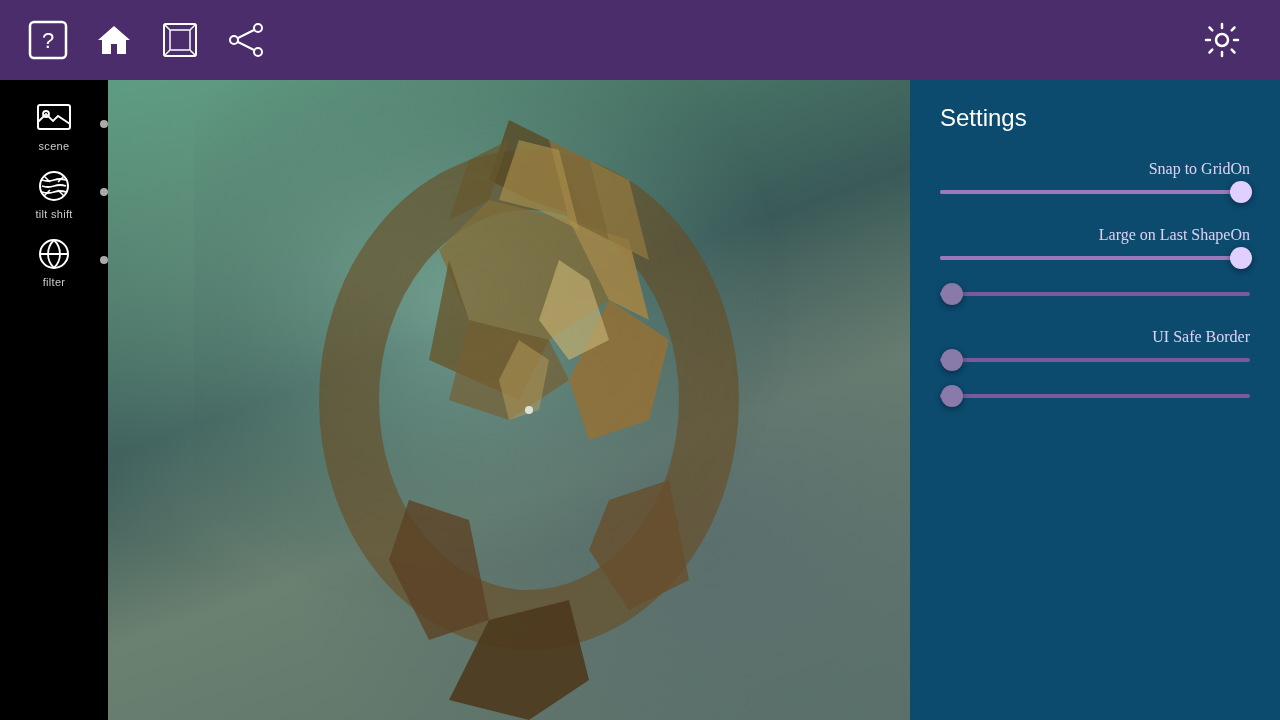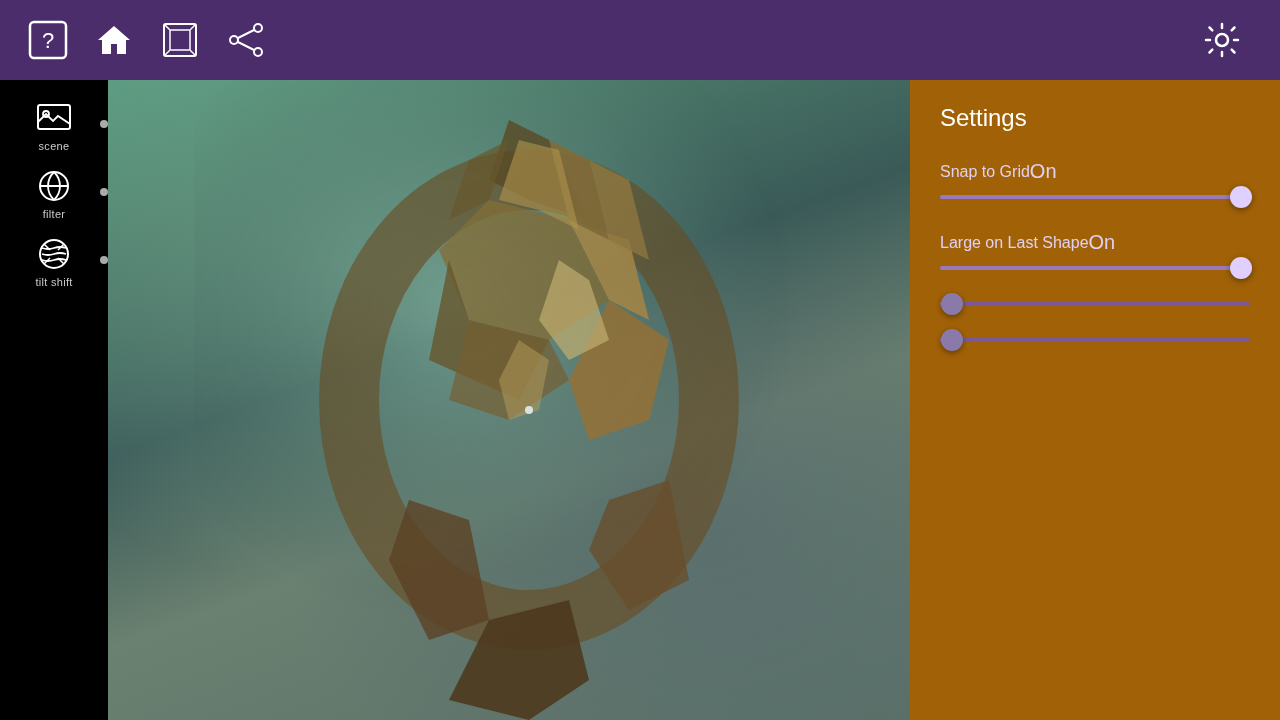--- a/index.html
+++ b/index.html
@@ -102,46 +102,47 @@
         linear-gradient(160deg, #5a9a80 0%, #4a7868 20%, #3a5a58 40%, #6a8070 60%, #5a7068 100%);
     }
 
     
     .settings-panel {
       position: absolute;
       top: 80px;
       right: 0;
       width: 370px;
       bottom: 0;
-      background: #a16207;
+      background: #0c4a6e;
       padding: 24px 30px;
       overflow-y: auto;
     }
     .settings-title {
       font-size: 24px;
       font-weight: 400;
       margin-bottom: 28px;
       color: #fff;
     }
     .setting-row {
       margin-bottom: 32px;
     }
     .setting-header {
       display: flex;
-      justify-content: flex-start;
+      justify-content: flex-end;
       align-items: center;
       margin-bottom: 12px;
+      font-family: Liberation Serif, serif;
     }
     .setting-name {
       font-size: 16px;
       color: #e0d0f0;
       font-weight: 400;
     }
     .setting-value {
-      font-size: 20px;
+      font-size: 16px;
       color: #e0d0f0;
       font-weight: 400;
     }
     .slider-track {
       width: 100%;
       height: 4px;
       background: #7a5a9a;
       border-radius: 2px;
       position: relative;
     }
@@ -236,35 +237,35 @@
       <path d="M2 22l8-8 7 7 5-5 12 8" stroke="white" stroke-width="1.8" fill="none"></path>
       <circle cx="10" cy="14" r="3" stroke="white" stroke-width="1.8"></circle>
     </svg>
     <span class="sidebar-item-label">scene</span>
     <div class="sidebar-dot"></div>
   </div>
 
   <div class="sidebar-item">
     <svg viewBox="0 0 36 36" fill="none">
       <circle cx="18" cy="18" r="14" stroke="white" stroke-width="2"></circle>
-      <path d="M4 18h28M18 4c-4 4-6 9-6 14s2 10 6 14M18 4c4 4 6 9 6 14s-2 10-6 14" stroke="white" stroke-width="1.8"></path>
-    </svg>
-    <span class="sidebar-item-label">filter</span>
-    <div class="sidebar-dot"></div>
-  </div>
-
-  <div class="sidebar-item">
-    <svg viewBox="0 0 36 36" fill="none">
-      <circle cx="18" cy="18" r="14" stroke="white" stroke-width="2"></circle>
       <path d="M6 12 Q12 14 18 12 Q24 10 30 12" stroke="white" stroke-width="1.8" fill="none"></path>
       <path d="M6 18 Q12 20 18 18 Q24 16 30 18" stroke="white" stroke-width="1.8" fill="none"></path>
       <path d="M6 24 Q12 26 18 24 Q24 22 30 24" stroke="white" stroke-width="1.8" fill="none"></path>
       <path d="M8 8 L14 14 M22 22 L28 28 M8 28 L14 22 M22 14 L28 8" stroke="white" stroke-width="1.5"></path>
     </svg>
     <span class="sidebar-item-label">tilt shift</span>
+    <div class="sidebar-dot"></div>
+  </div>
+
+  <div class="sidebar-item">
+    <svg viewBox="0 0 36 36" fill="none">
+      <circle cx="18" cy="18" r="14" stroke="white" stroke-width="2"></circle>
+      <path d="M4 18h28M18 4c-4 4-6 9-6 14s2 10 6 14M18 4c4 4 6 9 6 14s-2 10-6 14" stroke="white" stroke-width="1.8"></path>
+    </svg>
+    <span class="sidebar-item-label">filter</span>
     <div class="sidebar-dot"></div>
   </div>
 
 
 
 
 </div>
 
 <div class="main-canvas">
   <div class="canvas-image"></div>
@@ -330,21 +331,31 @@
     </div>
   </div>
 
   <div class="setting-row">
     <div class="slider-track">
       <div class="slider-fill" style="width:4%"></div>
       <div class="slider-thumb slider-thumb-dark" style="left:4%"></div>
     </div>
   </div>
 
-
-  <div class="setting-row">
+  <div class="setting-row">
+    <div class="setting-header">
+      <span class="setting-name">UI Safe Border</span>
+      <span class="setting-value"></span>
+    </div>
     <div class="slider-track">
       <div class="slider-fill" style="width:4%"></div>
       <div class="slider-thumb slider-thumb-dark" style="left:4%"></div>
     </div>
   </div>
 
+  <div class="setting-row">
+    <div class="slider-track">
+      <div class="slider-fill" style="width:4%"></div>
+      <div class="slider-thumb slider-thumb-dark" style="left:4%"></div>
+    </div>
+  </div>
+
 </div>
 
 </body></html>

